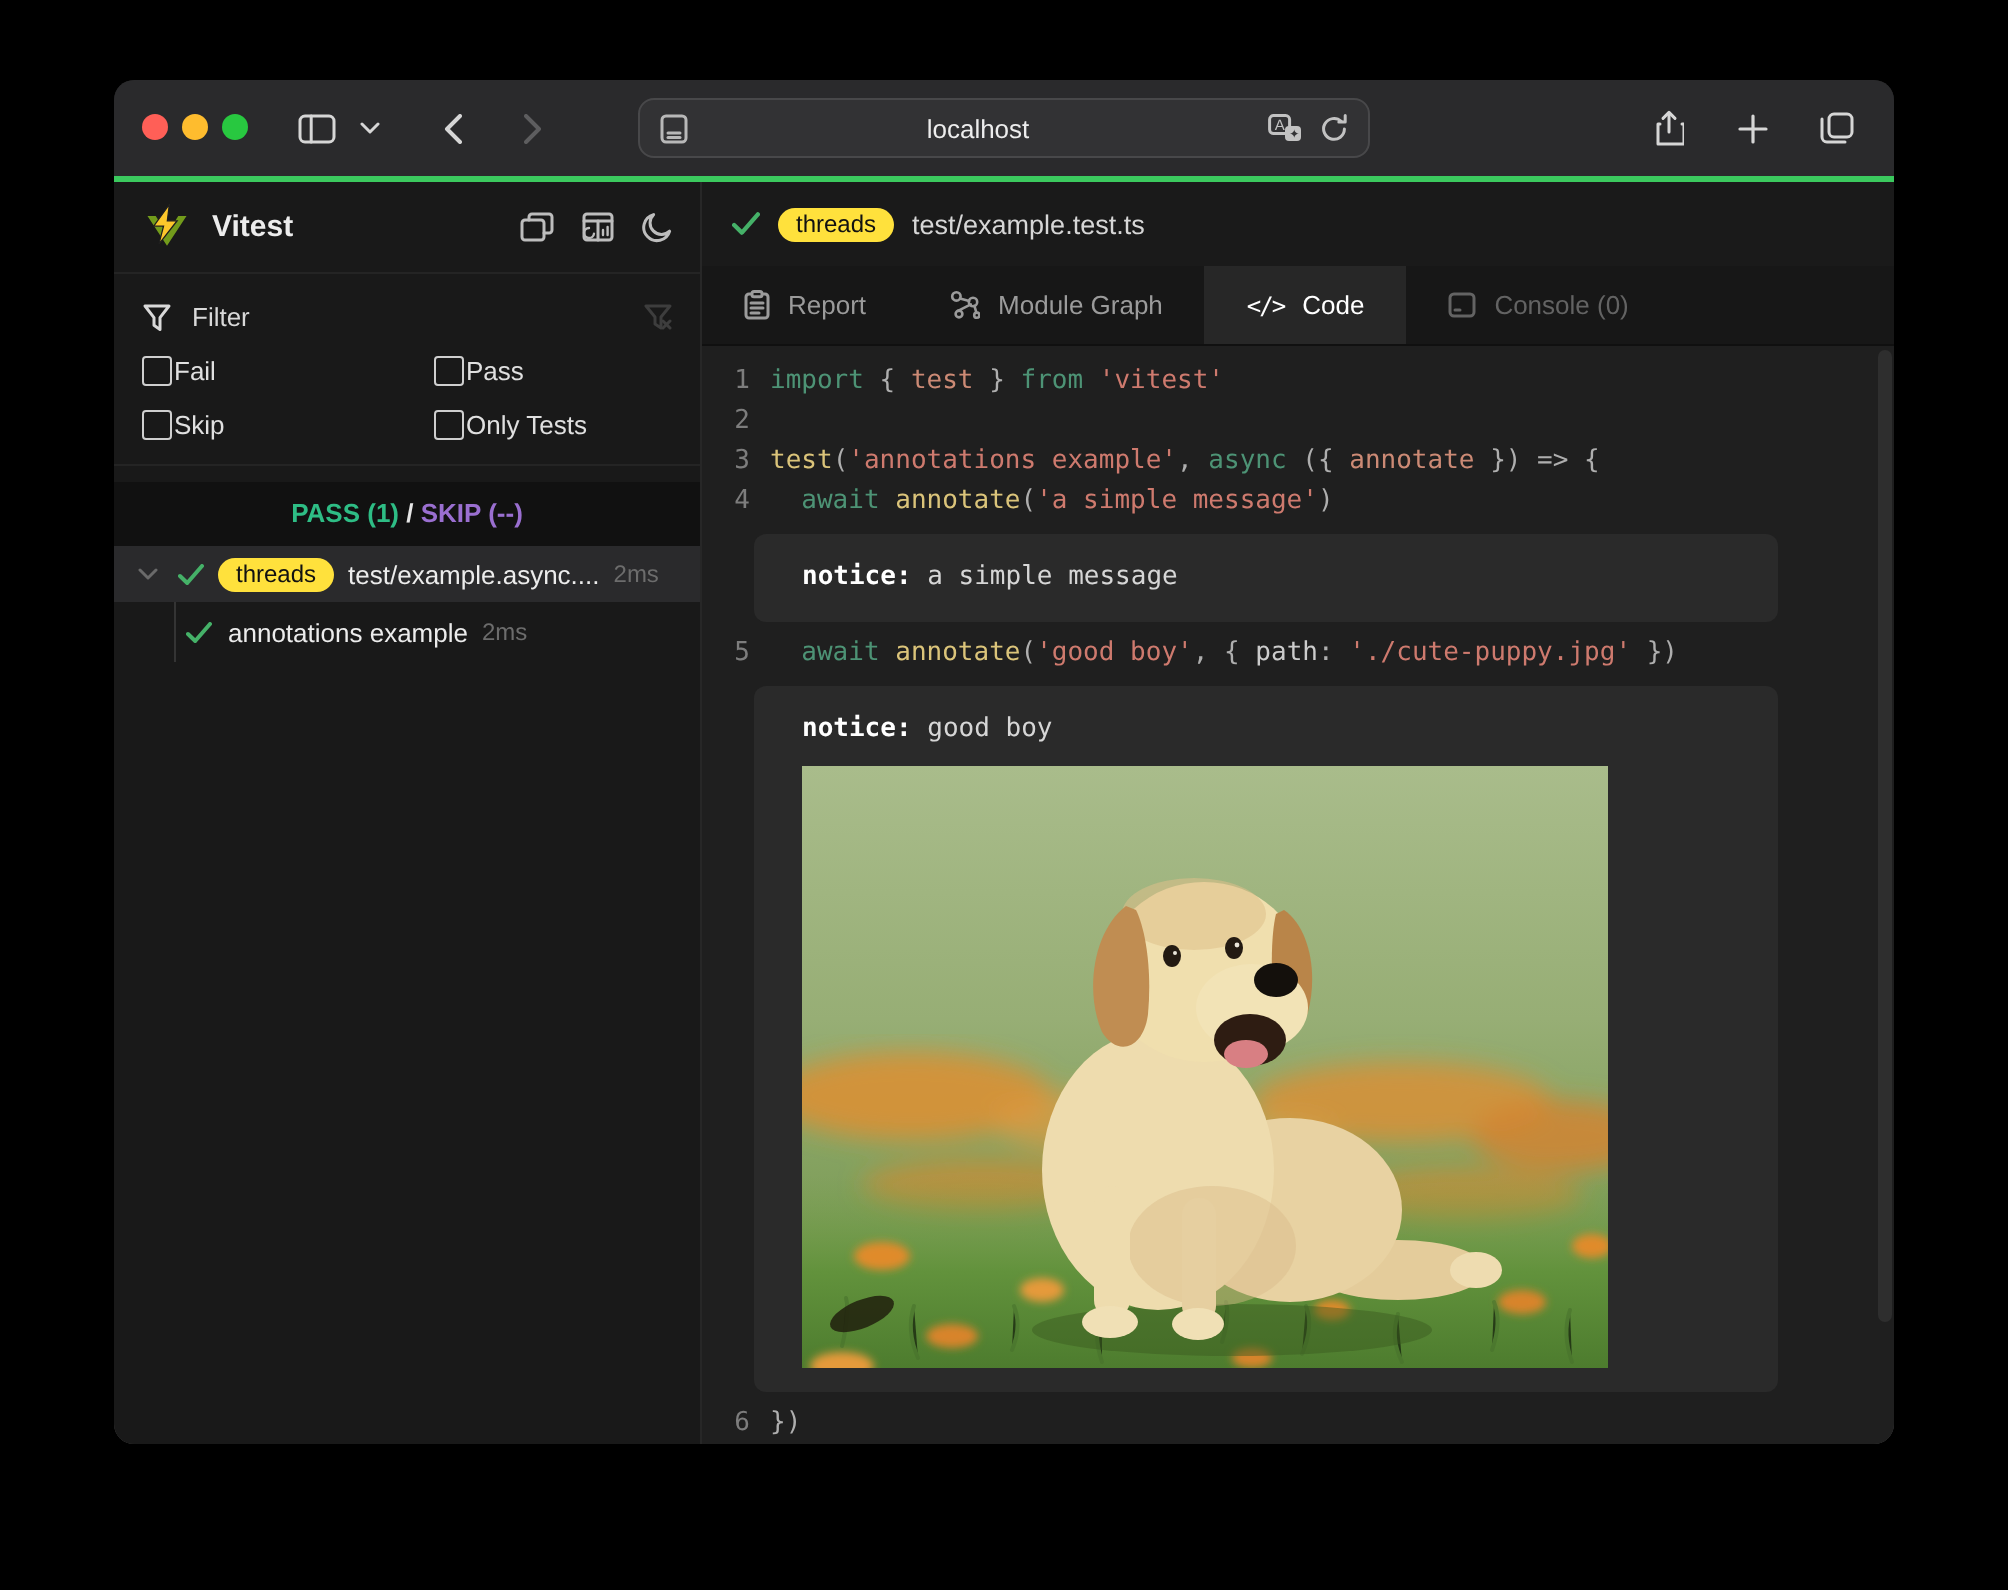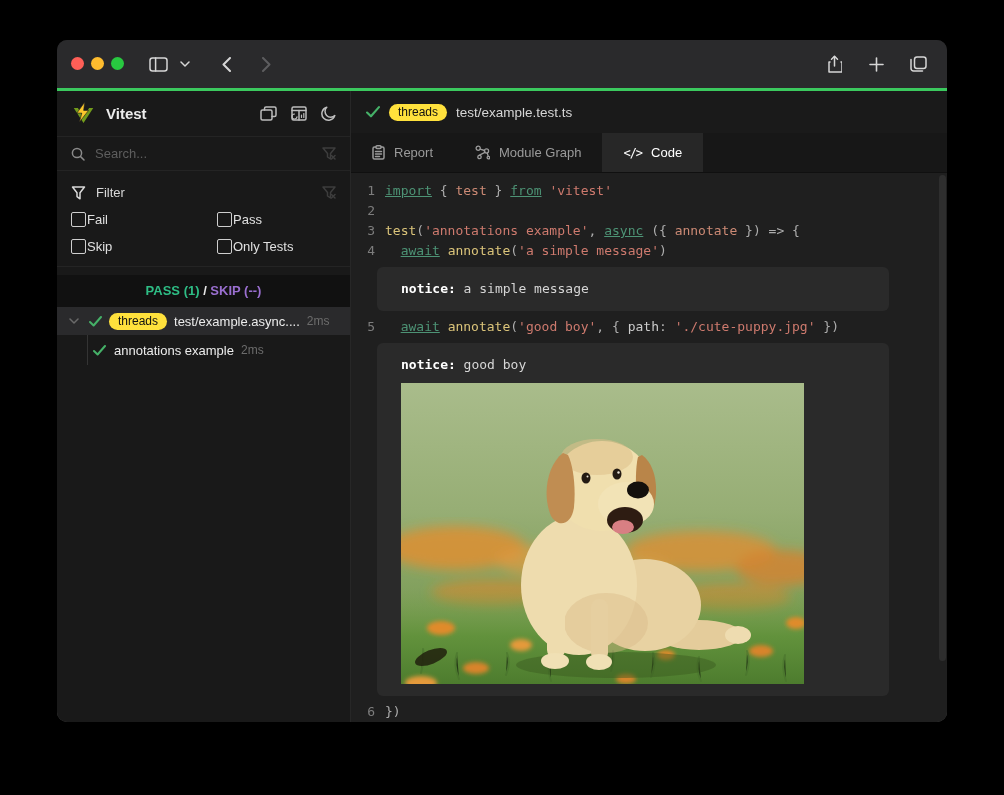--- a/index.html
+++ b/index.html
@@ -61,21 +61,21 @@
   .tab.active { background:#272727; color:#ffffff; font-weight:500; }
   .tab.dimtab { color:#636363; }
   .tab .tic { display:flex; align-items:center; }
   .codeglyph { font-family:"DejaVu Sans Mono", monospace; font-size:12px; letter-spacing:-1px; }
 
   
   .code { flex:1; background:#1f1f1f; padding-top:8px; overflow:hidden; font-family:"DejaVu Sans Mono", monospace; font-size:13px; }
   .code-line { display:flex; line-height:20px; white-space:pre; }
   .ln { width:24px; text-align:right; color:#7d7d7d; flex:0 0 auto; }
   .lc { margin-left:10px; color:#c9c9c9; }
-  .tk-k{ color:var(--code-keyword,#4D9375);text-decoration:underline; } .tk-f{ color:var(--code-function,#DBC47A); }
+  .tk-k{ color:var(--code-keyword,#4D9375); } .tk-f{ color:var(--code-function,#DBC47A); }
   .tk-s{ color:var(--code-string,#CE7A6E); } .tk-d{ color:var(--code-param,#CC8A75); }
   .tk-p{ color:#aeaeae; } .tk-v{ color:#cccccc; }
   .ann { margin:6px 0 6px 26px; width:512px; background:#2a2a2a; border-radius:6px; padding:12px 24px; }
   .ann-text { line-height:20px; font-size:13px; color:#d6d6d6; }
   .ann-text strong { color:#ffffff; font-weight:700; }
   .ann svg.puppy { display:block; margin-top:8px; }
   .vscroll { position:absolute; right:1px; top:84px; width:7px; height:486px; border-radius:4px; background:#2e2e2e; }
 
   .ic-stroke { fill:none; stroke:currentColor; stroke-width:1.5; stroke-linecap:round; stroke-linejoin:round; }
 </style>
@@ -103,20 +103,44 @@
           </svg>
       </span>
       <span class="tb-ic" style="margin-left:14px">
         <svg width="9" height="15" viewBox="0 0 9 15" class="ic-stroke" style="stroke-width:2">
             <path d="M8 1 L1.5 7.5 L8 14"></path>
           </svg>
       </span>
       <span class="tb-ic dim" style="margin-left:8px">
         <svg width="9" height="15" viewBox="0 0 9 15" class="ic-stroke" style="stroke-width:2">
             <path d="M1 1 L7.5 7.5 L1 14"></path>
+          </svg>
+      </span>
+    </div>
+    <div class="urlfield">
+      <span style="color:#b8b8b8;display:flex">
+        <svg width="14" height="15" viewBox="0 0 14 15" class="ic-stroke">
+            <rect x="1" y="1" width="12" height="13" rx="2"></rect>
+            <line x1="4" y1="9.5" x2="10" y2="9.5"></line>
+            <line x1="4" y1="11.8" x2="10" y2="11.8"></line>
+          </svg>
+      </span>
+      <span class="urltext">localhost</span>
+      <span style="color:#c2c2c2;display:flex;margin-right:9px">
+        <svg width="17" height="14" viewBox="0 0 17 14">
+            <rect x="0.8" y="0.8" width="10" height="9" rx="2" class="ic-stroke"></rect>
+            <text x="3.4" y="8" font-size="7.5" fill="currentColor" font-family="Liberation Sans, sans-serif">A</text>
+            <rect x="8.5" y="6" width="8" height="7.5" rx="2" fill="#c2c2c2"></rect>
+            <text x="10.6" y="12" font-size="6" fill="#323234" font-family="Liberation Sans, sans-serif">✦</text>
+          </svg>
+      </span>
+      <span style="color:#c2c2c2;display:flex">
+        <svg width="14" height="15" viewBox="0 0 14 15" class="ic-stroke">
+            <path d="M12.2 7.5 a5.2 5.2 0 1 1 -1.6 -3.8"></path>
+            <path d="M12.6 0.8 L12.6 4 L9.4 4" fill="none"></path>
           </svg>
       </span>
     </div>
     <div class="rightgrp">
       <span class="tb-ic">
         <svg width="15" height="18" viewBox="0 0 15 18" class="ic-stroke">
             <path d="M2 7 h-1 v10 h13 v-10 h-1" transform="translate(1,0)"></path>
             <line x1="7.5" y1="1.5" x2="7.5" y2="11"></line>
             <path d="M4.5 4.2 L7.5 1.2 L10.5 4.2"></path>
           </svg>
@@ -167,36 +191,20 @@
               </svg>
           </span>
           <span style="display:flex">
             <svg width="15" height="16" viewBox="0 0 15 16" class="ic-stroke">
                 <path d="M13.8 9.6 A6.6 6.6 0 1 1 5.8 1.3 A5.6 5.6 0 0 0 13.8 9.6 Z"></path>
               </svg>
           </span>
         </span>
       </div>
 
-      <div class="sb-search">
-        <span style="display:flex">
-          <svg width="14" height="14" viewBox="0 0 14 14" class="ic-stroke">
-              <circle cx="6" cy="6" r="4.6"></circle>
-              <line x1="9.6" y1="9.6" x2="13" y2="13"></line>
-            </svg>
-        </span>
-        <span class="ph">Search...</span>
-        <span class="ghost" style="display:flex">
-          <svg width="14" height="13" viewBox="0 0 14 13" class="ic-stroke">
-              <path d="M1 1 H13 L8.5 6.5 V12 L5.5 10 V6.5 Z"></path>
-              <line x1="9.5" y1="8.5" x2="13" y2="12"></line>
-              <line x1="13" y1="8.5" x2="9.5" y2="12"></line>
-            </svg>
-        </span>
-      </div>
 
       <div class="sb-filter">
         <div class="flt-row">
           <span style="display:flex">
             <svg width="15" height="14" viewBox="0 0 15 14" class="ic-stroke">
                 <path d="M1.5 1 H13.5 L9 6.8 V12.8 L6 10.6 V6.8 Z"></path>
               </svg>
           </span>
           <span>Filter</span>
           <span class="sp"></span>
@@ -297,20 +305,29 @@
                 <line x1="5" y1="4.2" x2="9.6" y2="5.5"></line>
                 <line x1="4" y1="10.4" x2="10.4" y2="7.2"></line>
                 <line x1="12.2" y1="7.9" x2="13.2" y2="11.3"></line>
               </svg>
           </span>
           <span>Module Graph</span>
         </div>
         <div class="tab active">
           <span class="tic codeglyph">&lt;/&gt;</span>
           <span>Code</span>
+        </div>
+        <div class="tab dimtab">
+          <span class="tic">
+            <svg width="14" height="13" viewBox="0 0 14 13" class="ic-stroke">
+                <rect x="1" y="1" width="12" height="11" rx="2"></rect>
+                <line x1="3.5" y1="9" x2="6" y2="9"></line>
+              </svg>
+          </span>
+          <span>Console (0)</span>
         </div>
       </div>
 
       <div class="code" id="code-body">
           <div class="code-line"><span class="ln">1</span><span class="lc"><span class="tk-k">import</span><span class="tk-p"> { </span><span class="tk-d">test</span><span class="tk-p"> } </span><span class="tk-k">from</span><span class="tk-p"> </span><span class="tk-s">'vitest'</span></span></div>
           <div class="code-line"><span class="ln">2</span><span class="lc"></span></div>
           <div class="code-line"><span class="ln">3</span><span class="lc"><span class="tk-f">test</span><span class="tk-p">(</span><span class="tk-s">'annotations example'</span><span class="tk-p">, </span><span class="tk-k">async</span><span class="tk-p"> ({ </span><span class="tk-d">annotate</span><span class="tk-p"> }) =&gt; {</span></span></div>
           <div class="code-line"><span class="ln">4</span><span class="lc"><span class="tk-p">  </span><span class="tk-k">await</span><span class="tk-p"> </span><span class="tk-f">annotate</span><span class="tk-p">(</span><span class="tk-s">'a simple message'</span><span class="tk-p">)</span></span></div>
           <div class="ann">
             <div class="ann-text"><strong>notice:</strong> a simple message</div>

